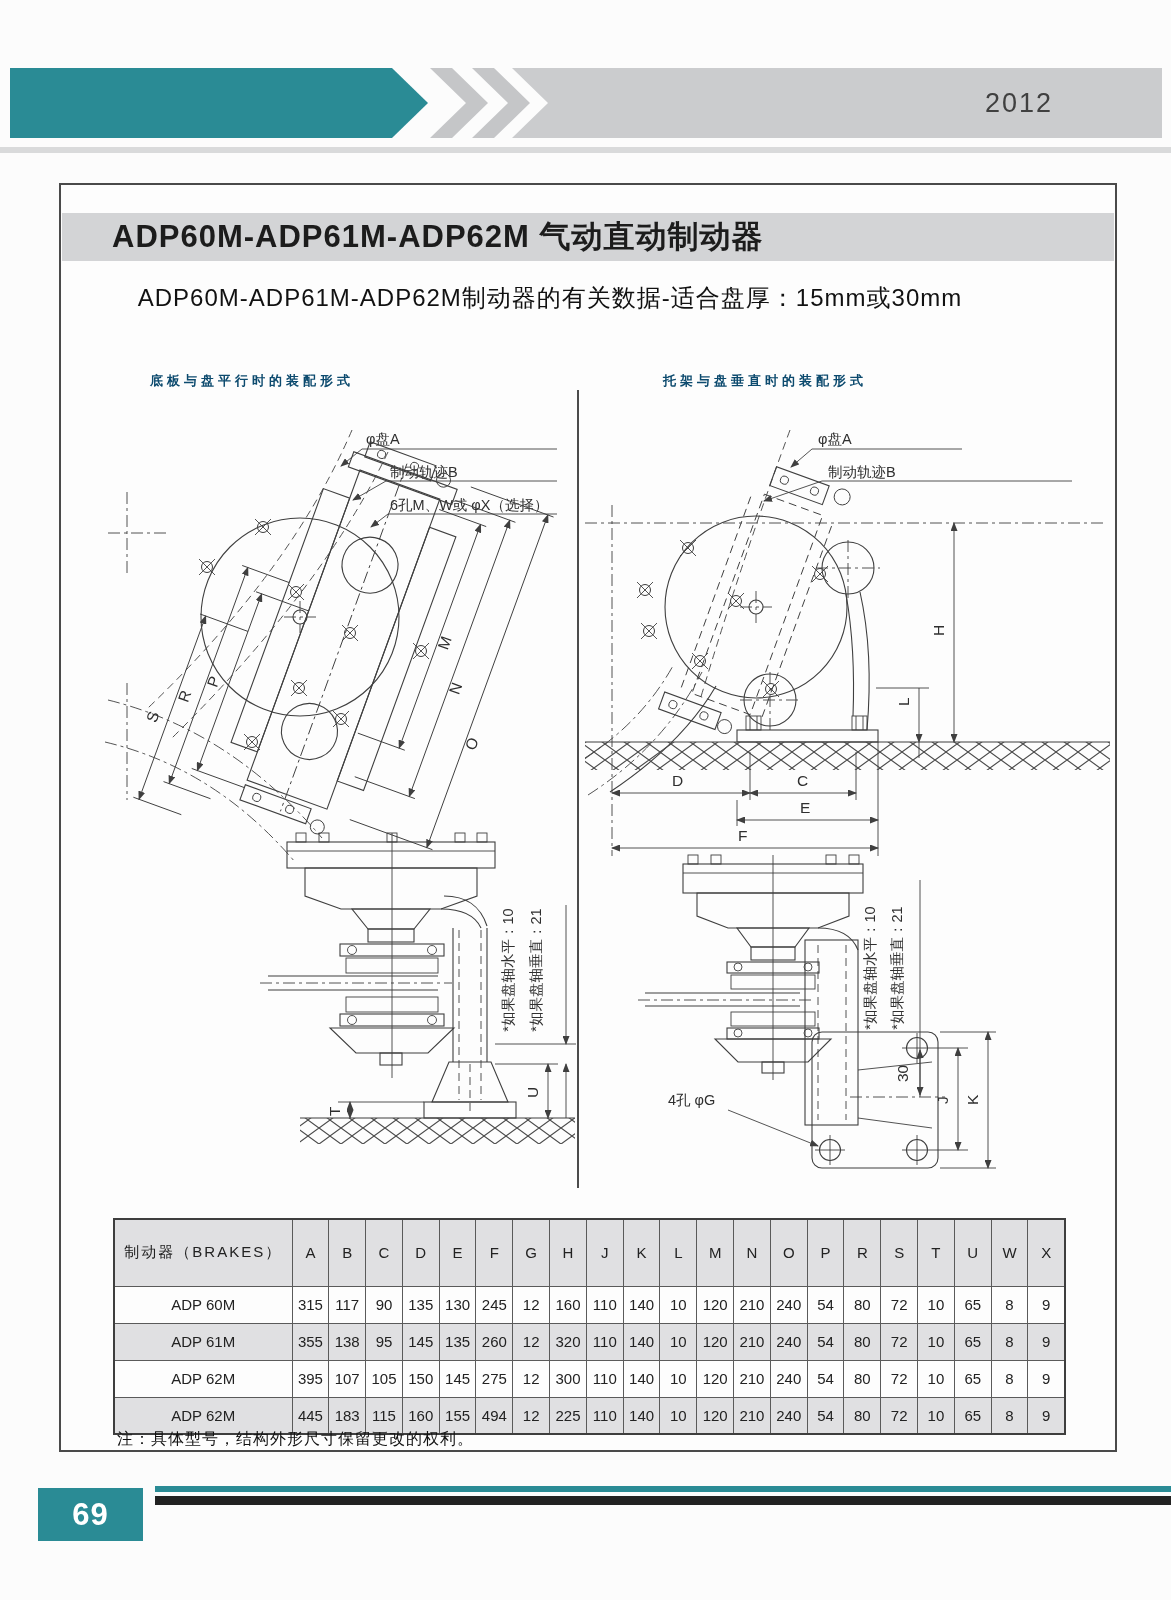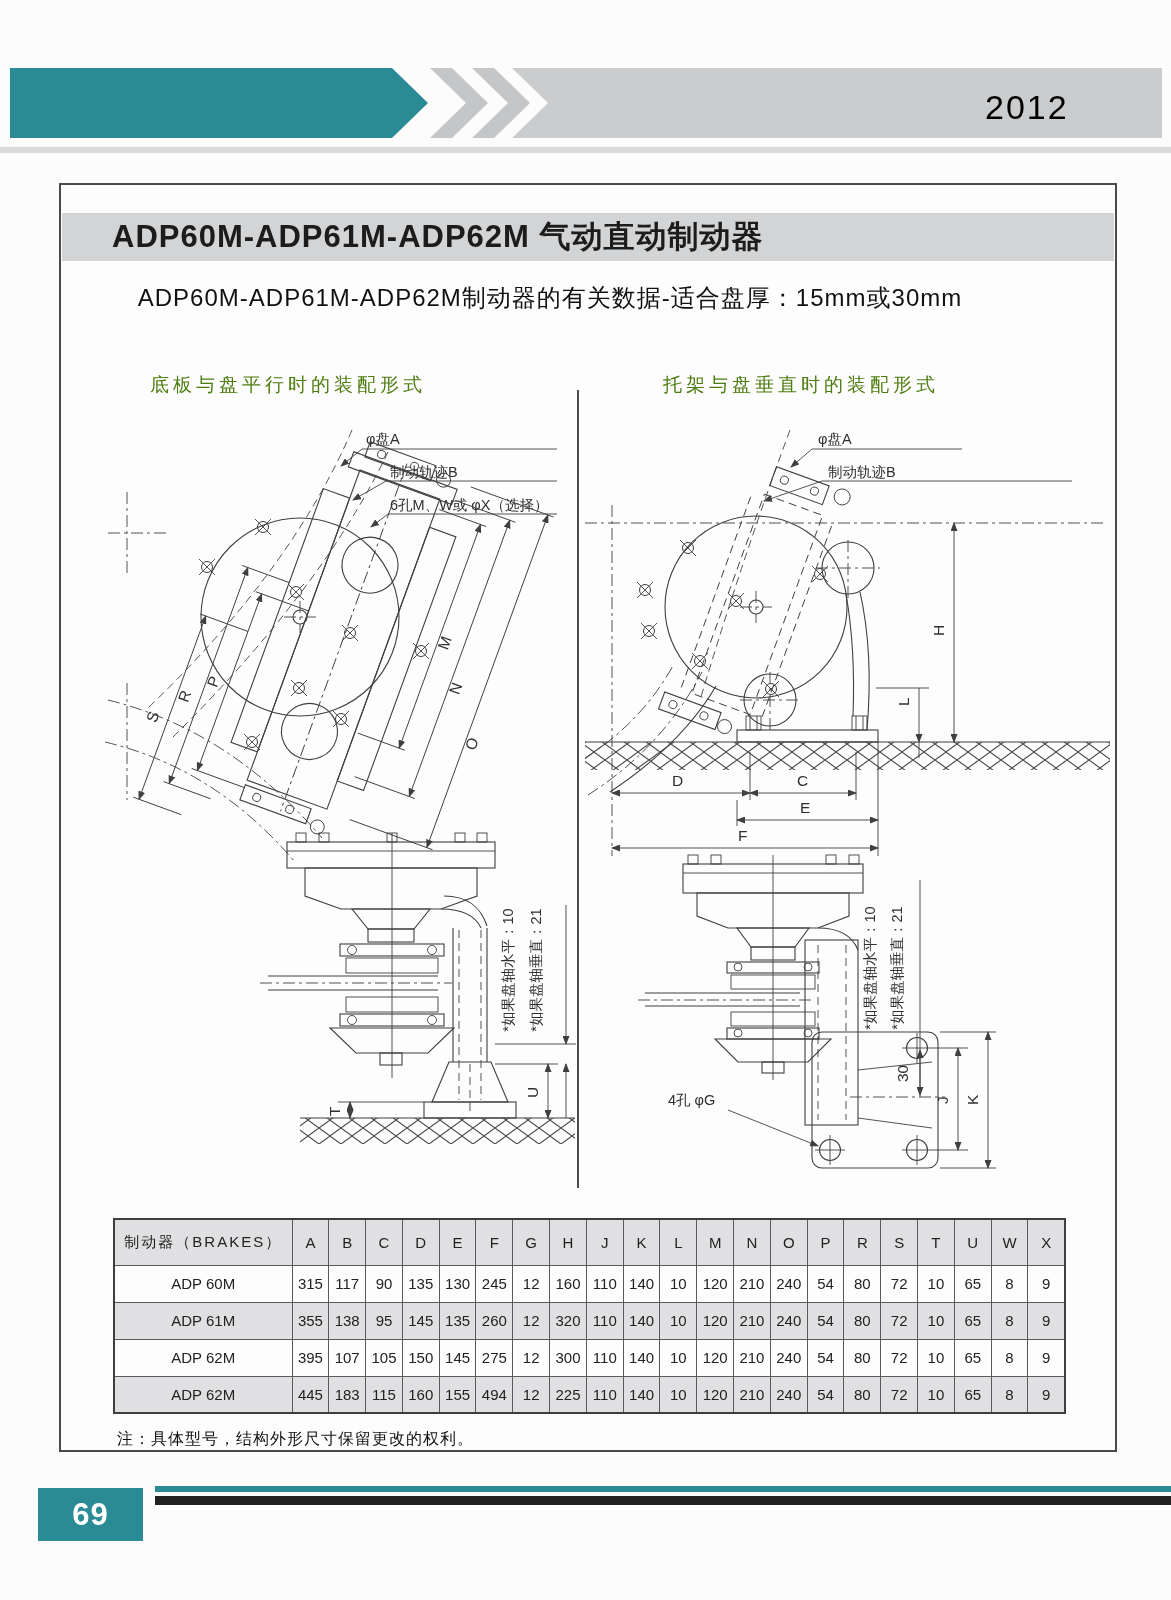--- a/index.html
+++ b/index.html
@@ -6,46 +6,46 @@
     --teal:#2a8b95; --band-gray:#cbccce; --title-gray:#d3d4d6;
     --row-gray:#e0e0e2; --ink:#1c1c1c; --line:#3f3f3f;
   }
   *{margin:0;padding:0;box-sizing:border-box;}
   body{background:#e8e8e8;font-family:"Liberation Sans","DejaVu Sans",sans-serif;}
   .page{position:relative;width:1171px;height:1600px;background:#fcfcfc;overflow:hidden;}
 
   
   .band-svg{position:absolute;left:0;top:0;}
   .band-title{position:absolute;left:72px;top:82px;font-size:35px;font-weight:bold;color:#fff;letter-spacing:9px;}
-  .band-year{position:absolute;left:985px;top:88px;width:90px;font-size:34px;color:#000000;letter-spacing:2px;}
+  .band-year{position:absolute;left:985px;top:88px;width:90px;font-size:27px;color:#404040;letter-spacing:2px;}
   .header-rule{position:absolute;left:0;top:147px;width:1171px;height:6px;background:#d9dadb;}
 
   
   .box{position:absolute;left:59px;top:183px;width:1058px;height:1269px;border:2px solid #4a4a4a;background:#fdfdfd;}
   .title-bar{position:absolute;left:62px;top:213px;width:1052px;height:48px;background:var(--title-gray);
              line-height:48px;padding-left:50px;font-size:31px;font-weight:bold;color:var(--ink);letter-spacing:1px;}
   .subtitle{position:absolute;left:62px;top:282px;width:976px;text-align:center;font-size:24px;color:#111;letter-spacing:1px;}
 
-  .caption{position:absolute;font-size:19px;color:#4d7c0f;letter-spacing:4px;}
+  .caption{position:absolute;font-size:13px;color:#0c4a6e;letter-spacing:4px;font-weight:bold;}
   .panel{position:absolute;}
   .panel-divider{position:absolute;left:577px;top:390px;width:2px;height:798px;background:#4c4c4c;}
 
   
   .s{stroke:var(--line);stroke-width:1.1;fill:none;}
   .thin{stroke-width:0.9;}
   .dd{stroke-dasharray:12 4 3 4;}
   .dsh{stroke-dasharray:8 5;}
   text.t{fill:#2f2f2f;font-size:14.5px;font-family:"Liberation Sans","DejaVu Sans",sans-serif;}
   text.diml{fill:#2f2f2f;font-size:15.5px;font-family:"Liberation Sans","DejaVu Sans",sans-serif;}
 
   
   .tbl-wrap{position:absolute;left:113px;top:1218px;width:953px;}
   table{width:100%;border-collapse:collapse;table-layout:fixed;border:2px solid #3e3e3e;font-size:15px;color:#222;}
   th,td{border:1px solid #5a5a5a;text-align:center;overflow:hidden;}
-  thead th{height:46px;background:var(--row-gray);font-weight:normal;font-size:15px;}
+  thead th{height:67px;background:var(--row-gray);font-weight:normal;font-size:15px;}
   thead th:first-child{width:178px;letter-spacing:2px;}
   tbody td{height:37px;background:#fdfdfd;}
   tbody tr.shade td{background:var(--row-gray);}
   .tbl-note{position:absolute;left:117px;top:1429px;font-size:16px;color:#111;letter-spacing:1px;}
 
   
   .page-num{position:absolute;left:38px;top:1488px;width:105px;height:53px;background:var(--teal);
             color:#fff;font-size:31px;font-weight:bold;text-align:center;line-height:53px;letter-spacing:1px;}
   .foot-teal{position:absolute;left:155px;top:1486px;width:1016px;height:6px;background:var(--teal);}
   .foot-black{position:absolute;left:155px;top:1496px;width:1016px;height:9px;background:#222;}

